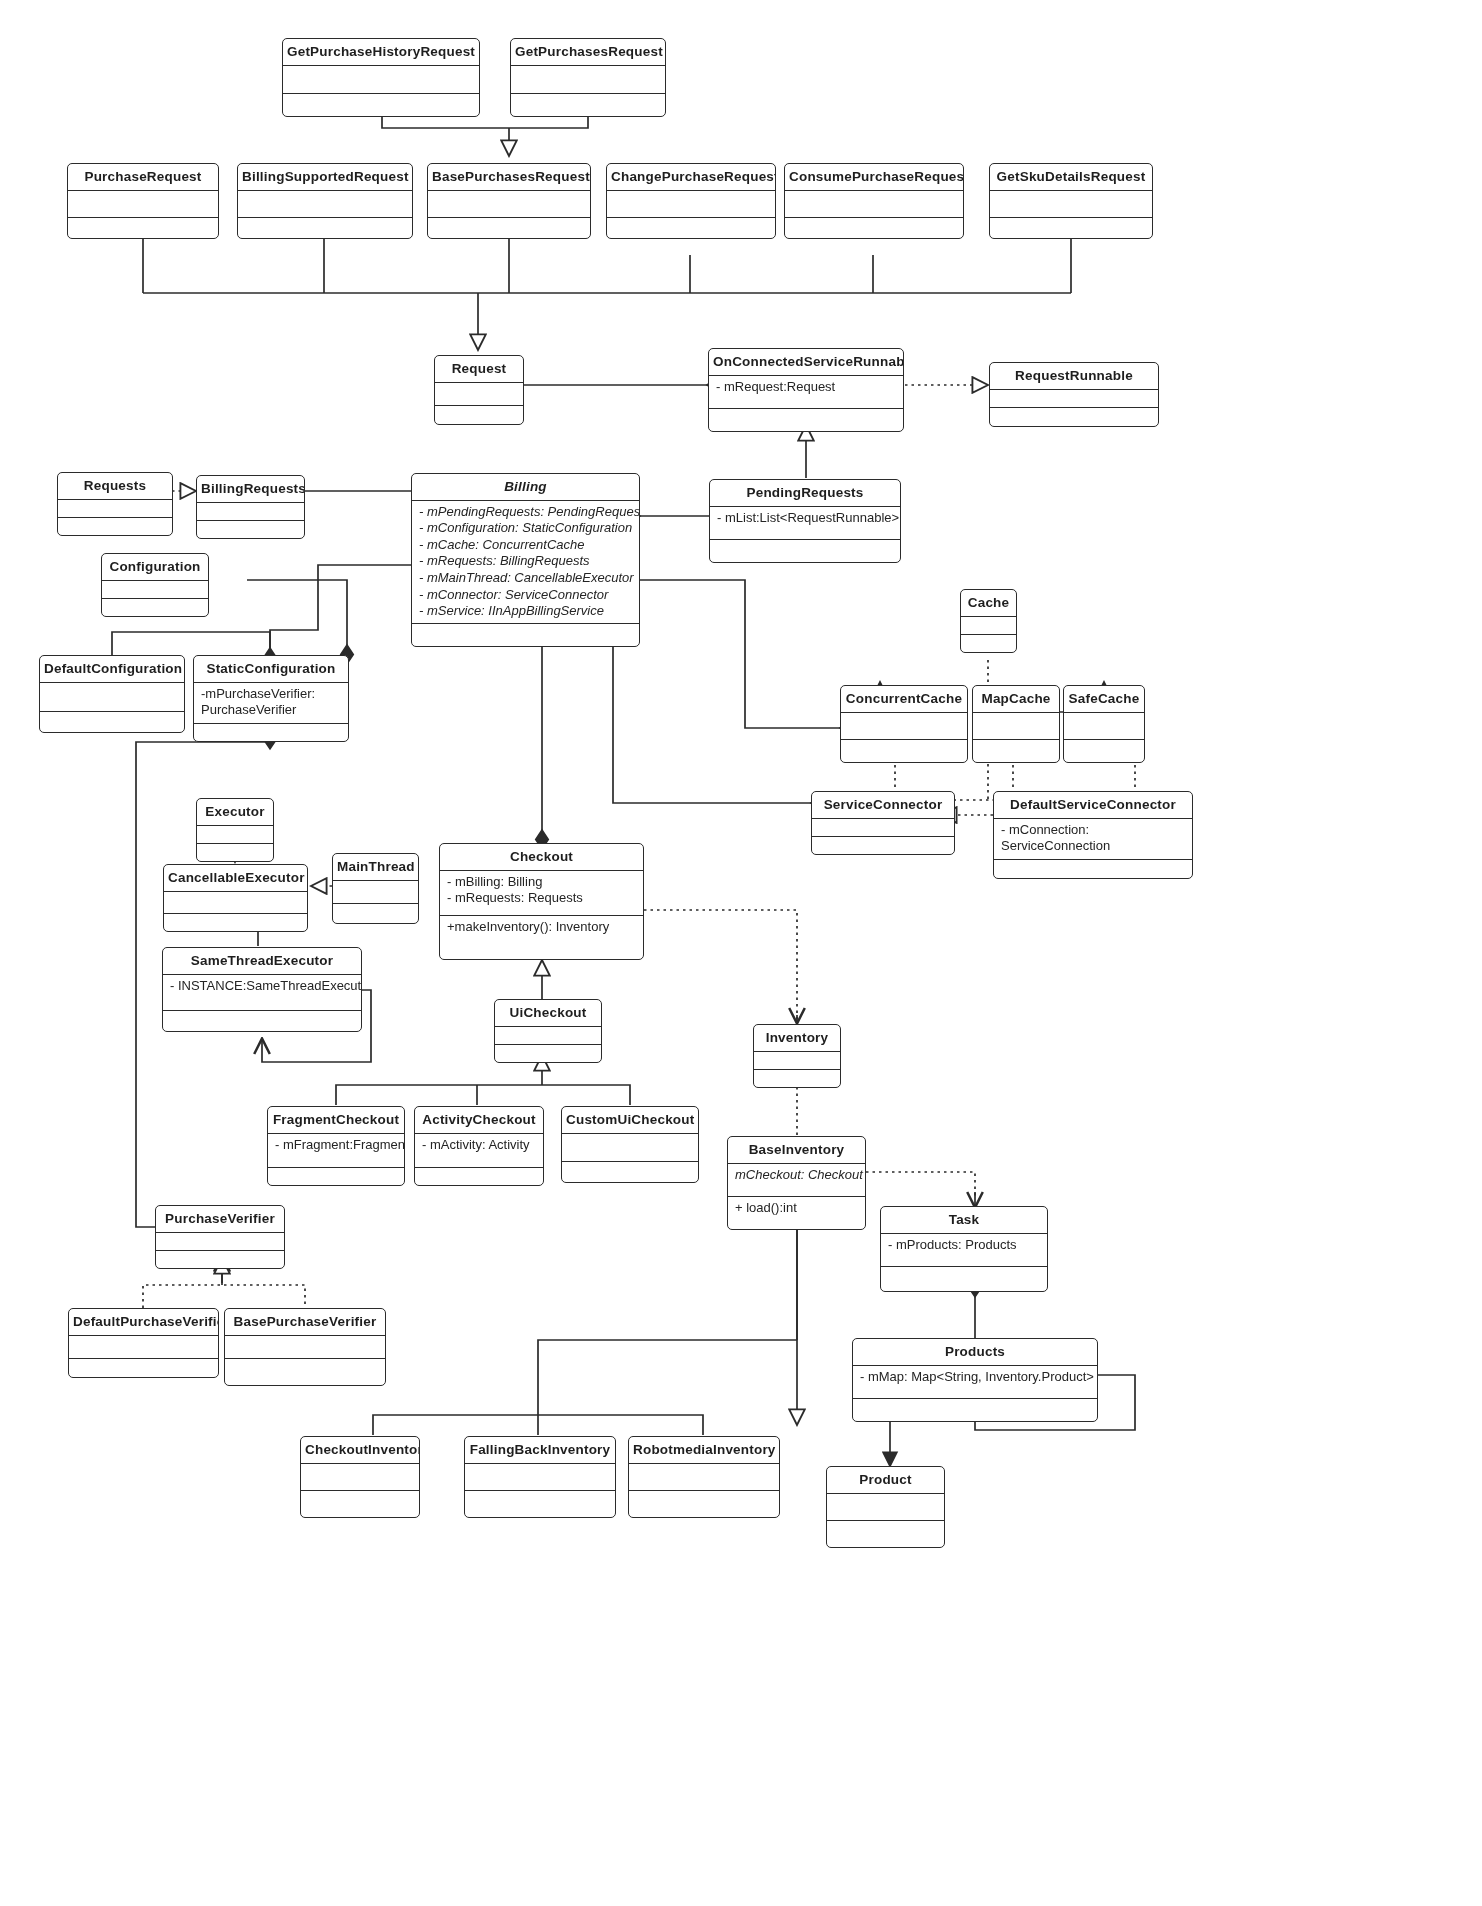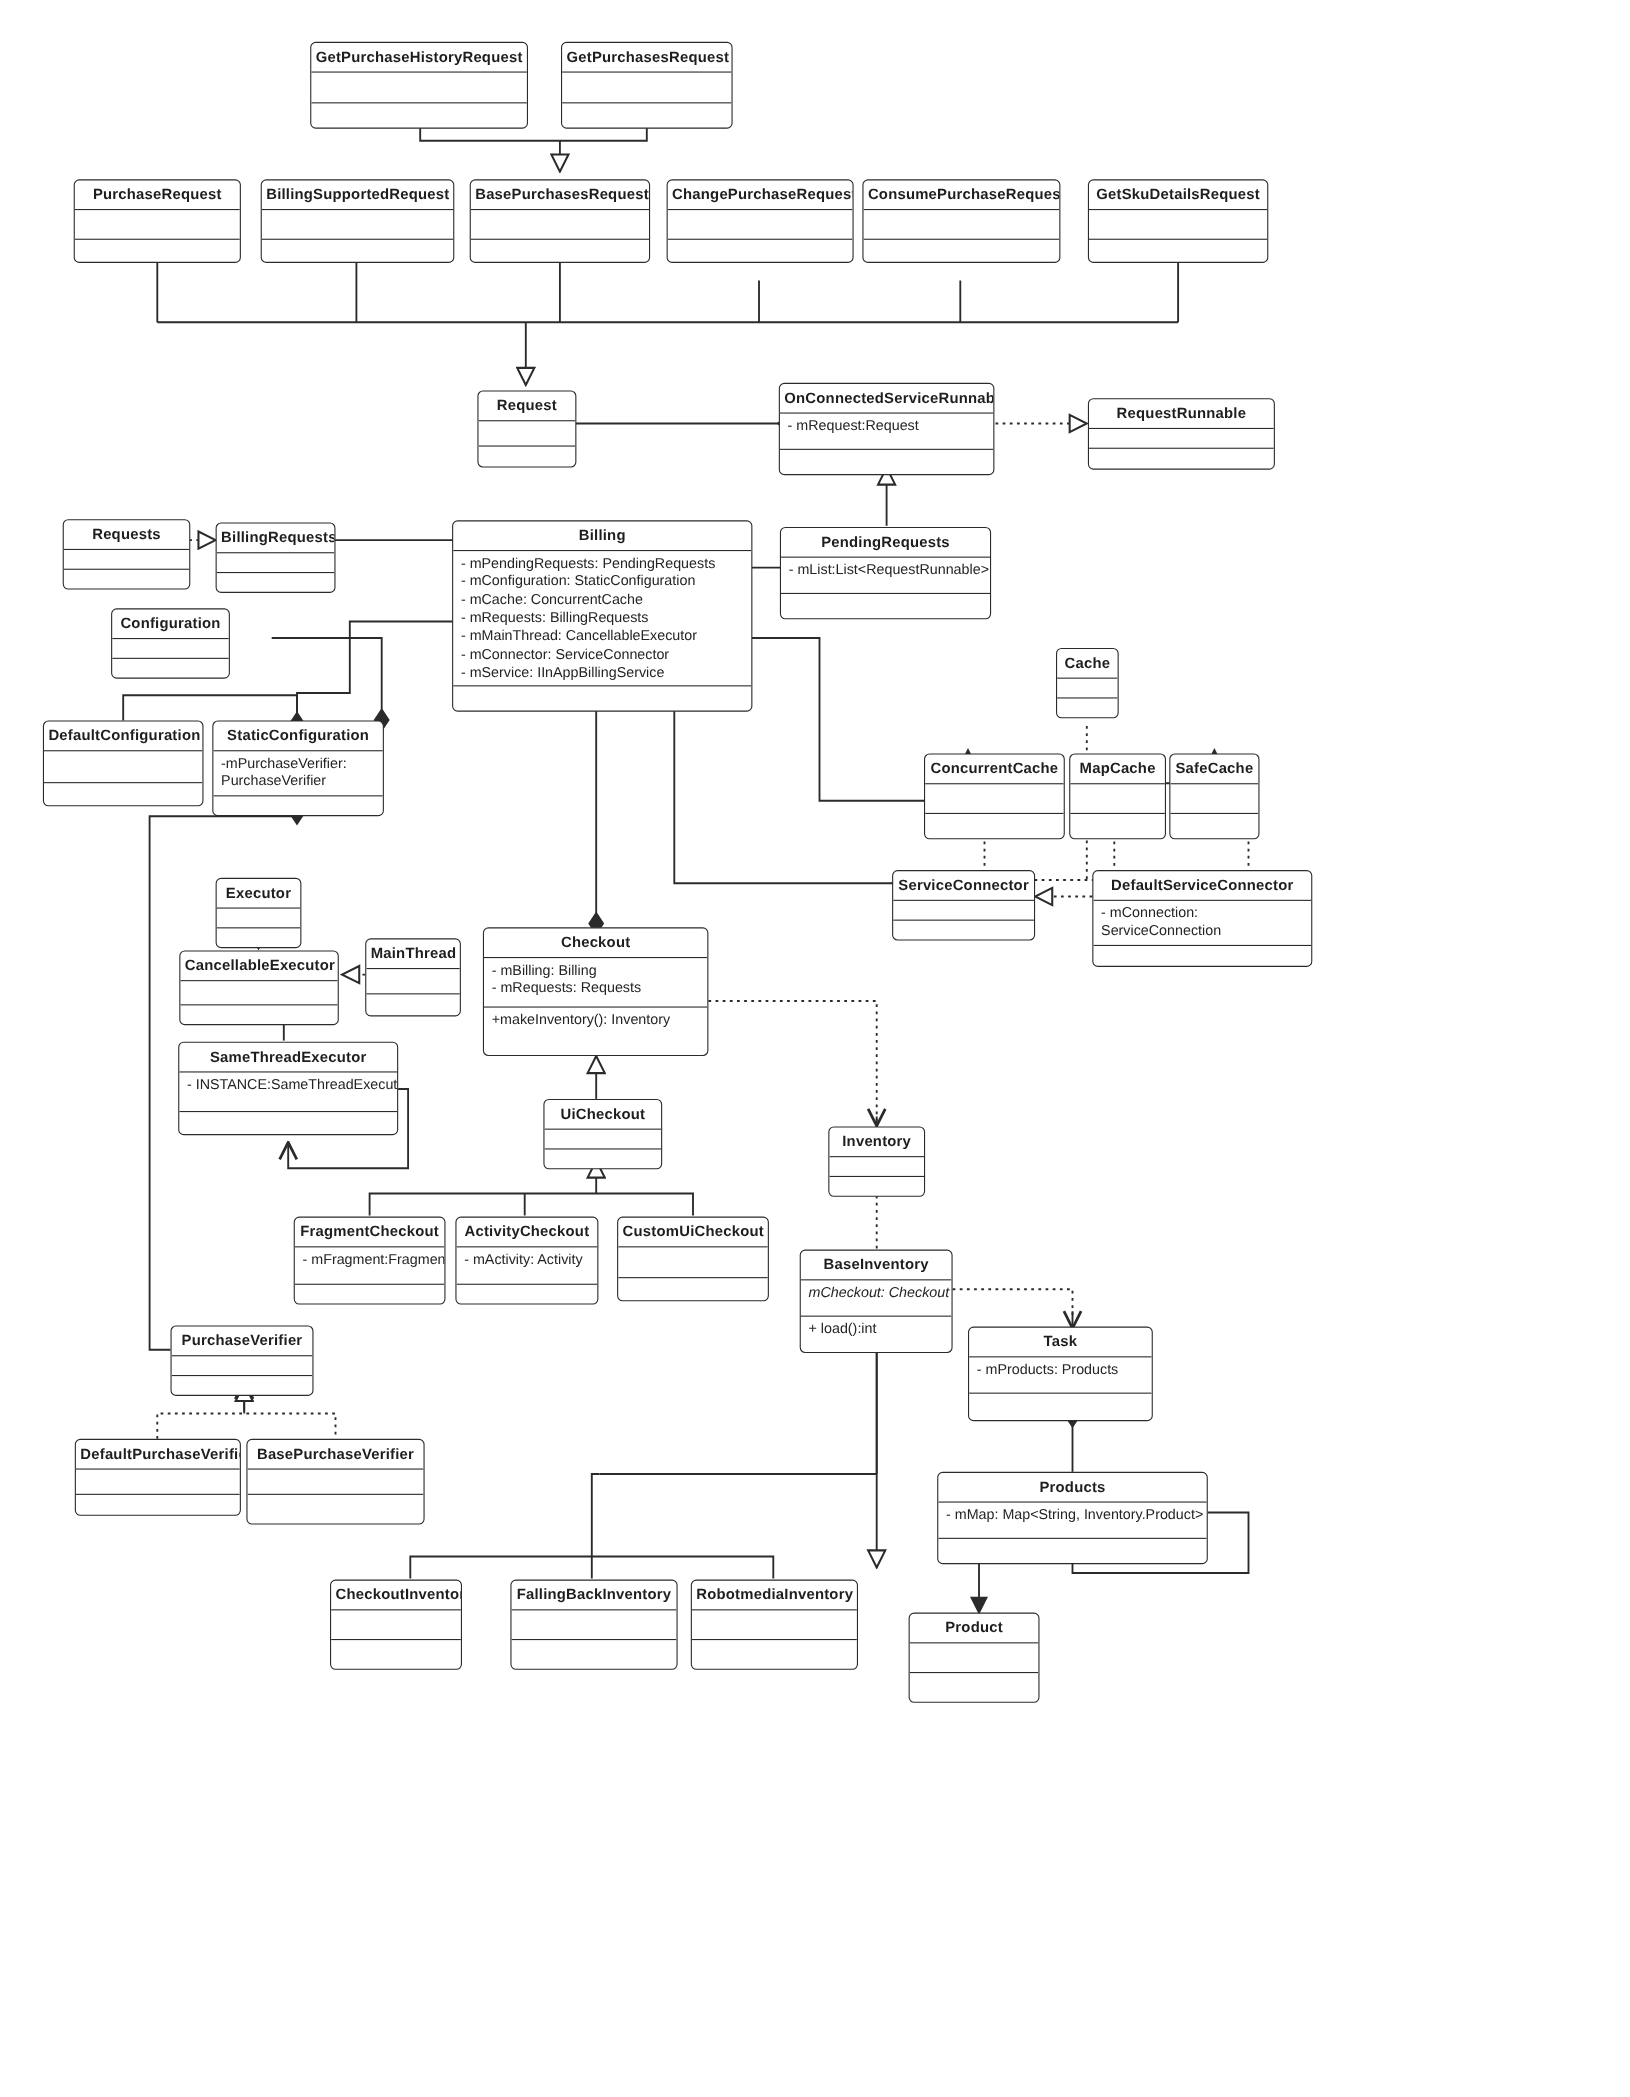--- a/index.html
+++ b/index.html
@@ -267,21 +267,21 @@
     <div class="cls-attrs empty" style="height:17px;"></div>
     <div class="cls-ops empty" style="height:14px;"></div>
   </div>
 
   <div class="umlclass" style="left:196px; top:475px; width:109px;">
     <div class="cls-name">BillingRequests</div>
     <div class="cls-attrs empty" style="height:14px;"></div>
     <div class="cls-ops empty" style="height:14px;"></div>
   </div>
 
-  <div class="umlclass" style="left:411px; top:473px; width:273px;">
+  <div class="umlclass" style="left:411px; top:473px; width:229px;font-style:italic;">
     <div class="cls-name">Billing</div>
     <div class="cls-attrs">
       <div>- mPendingRequests: PendingRequests</div>
       <div>- mConfiguration: StaticConfiguration</div>
       <div>- mCache: ConcurrentCache</div>
       <div>- mRequests: BillingRequests</div>
       <div>- mMainThread: CancellableExecutor</div>
       <div>- mConnector: ServiceConnector</div>
       <div>- mService: IInAppBillingService</div>
     </div>
@@ -333,21 +333,21 @@
     <div class="cls-attrs empty" style="height:26px;"></div>
     <div class="cls-ops empty" style="height:22px;"></div>
   </div>
 
   <div class="umlclass" style="left:1063px; top:685px; width:82px;">
     <div class="cls-name">SafeCache</div>
     <div class="cls-attrs empty" style="height:26px;"></div>
     <div class="cls-ops empty" style="height:22px;"></div>
   </div>
 
-  <div class="umlclass" style="left:811px; top:791px; width:130px;">
+  <div class="umlclass" style="left:811px; top:791px; width:144px;">
     <div class="cls-name">ServiceConnector</div>
     <div class="cls-attrs empty" style="height:14px;"></div>
     <div class="cls-ops empty" style="height:14px;"></div>
   </div>
 
   <div class="umlclass" style="left:993px; top:791px; width:200px;">
     <div class="cls-name">DefaultServiceConnector</div>
     <div class="cls-attrs" style="height:34px;">
       <div class="wrap">- mConnection: ServiceConnection</div>
     </div>

